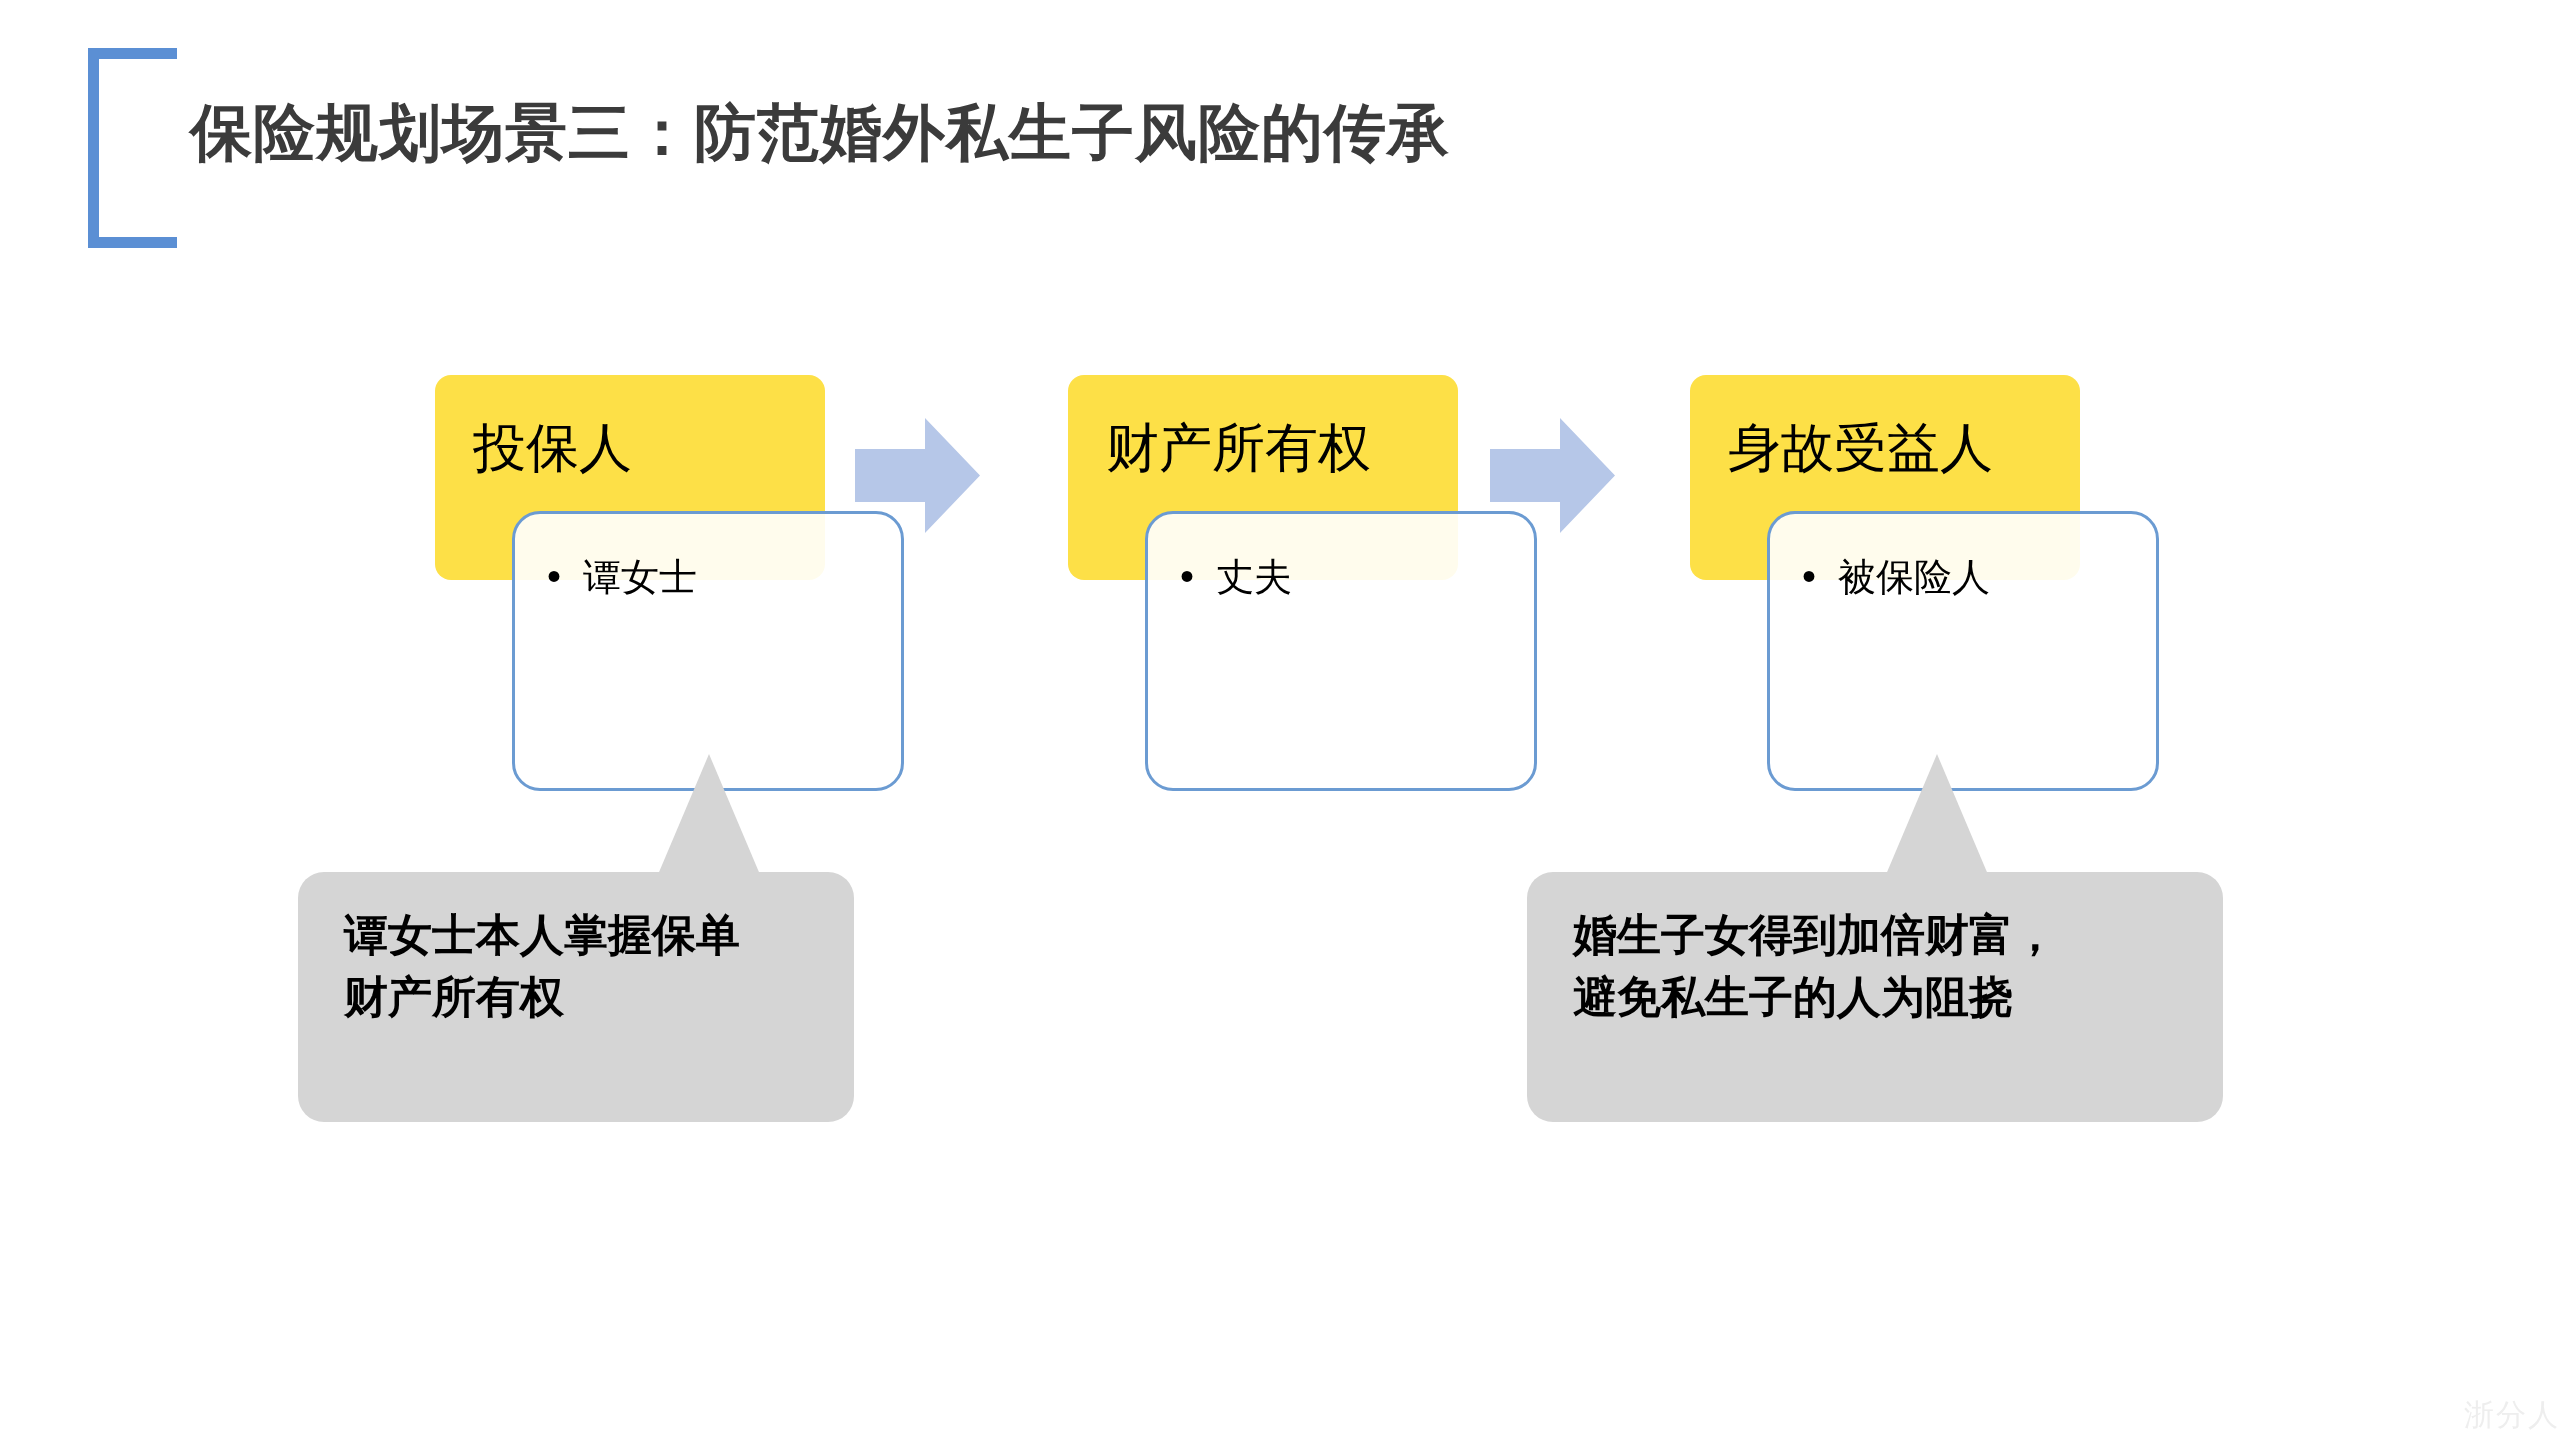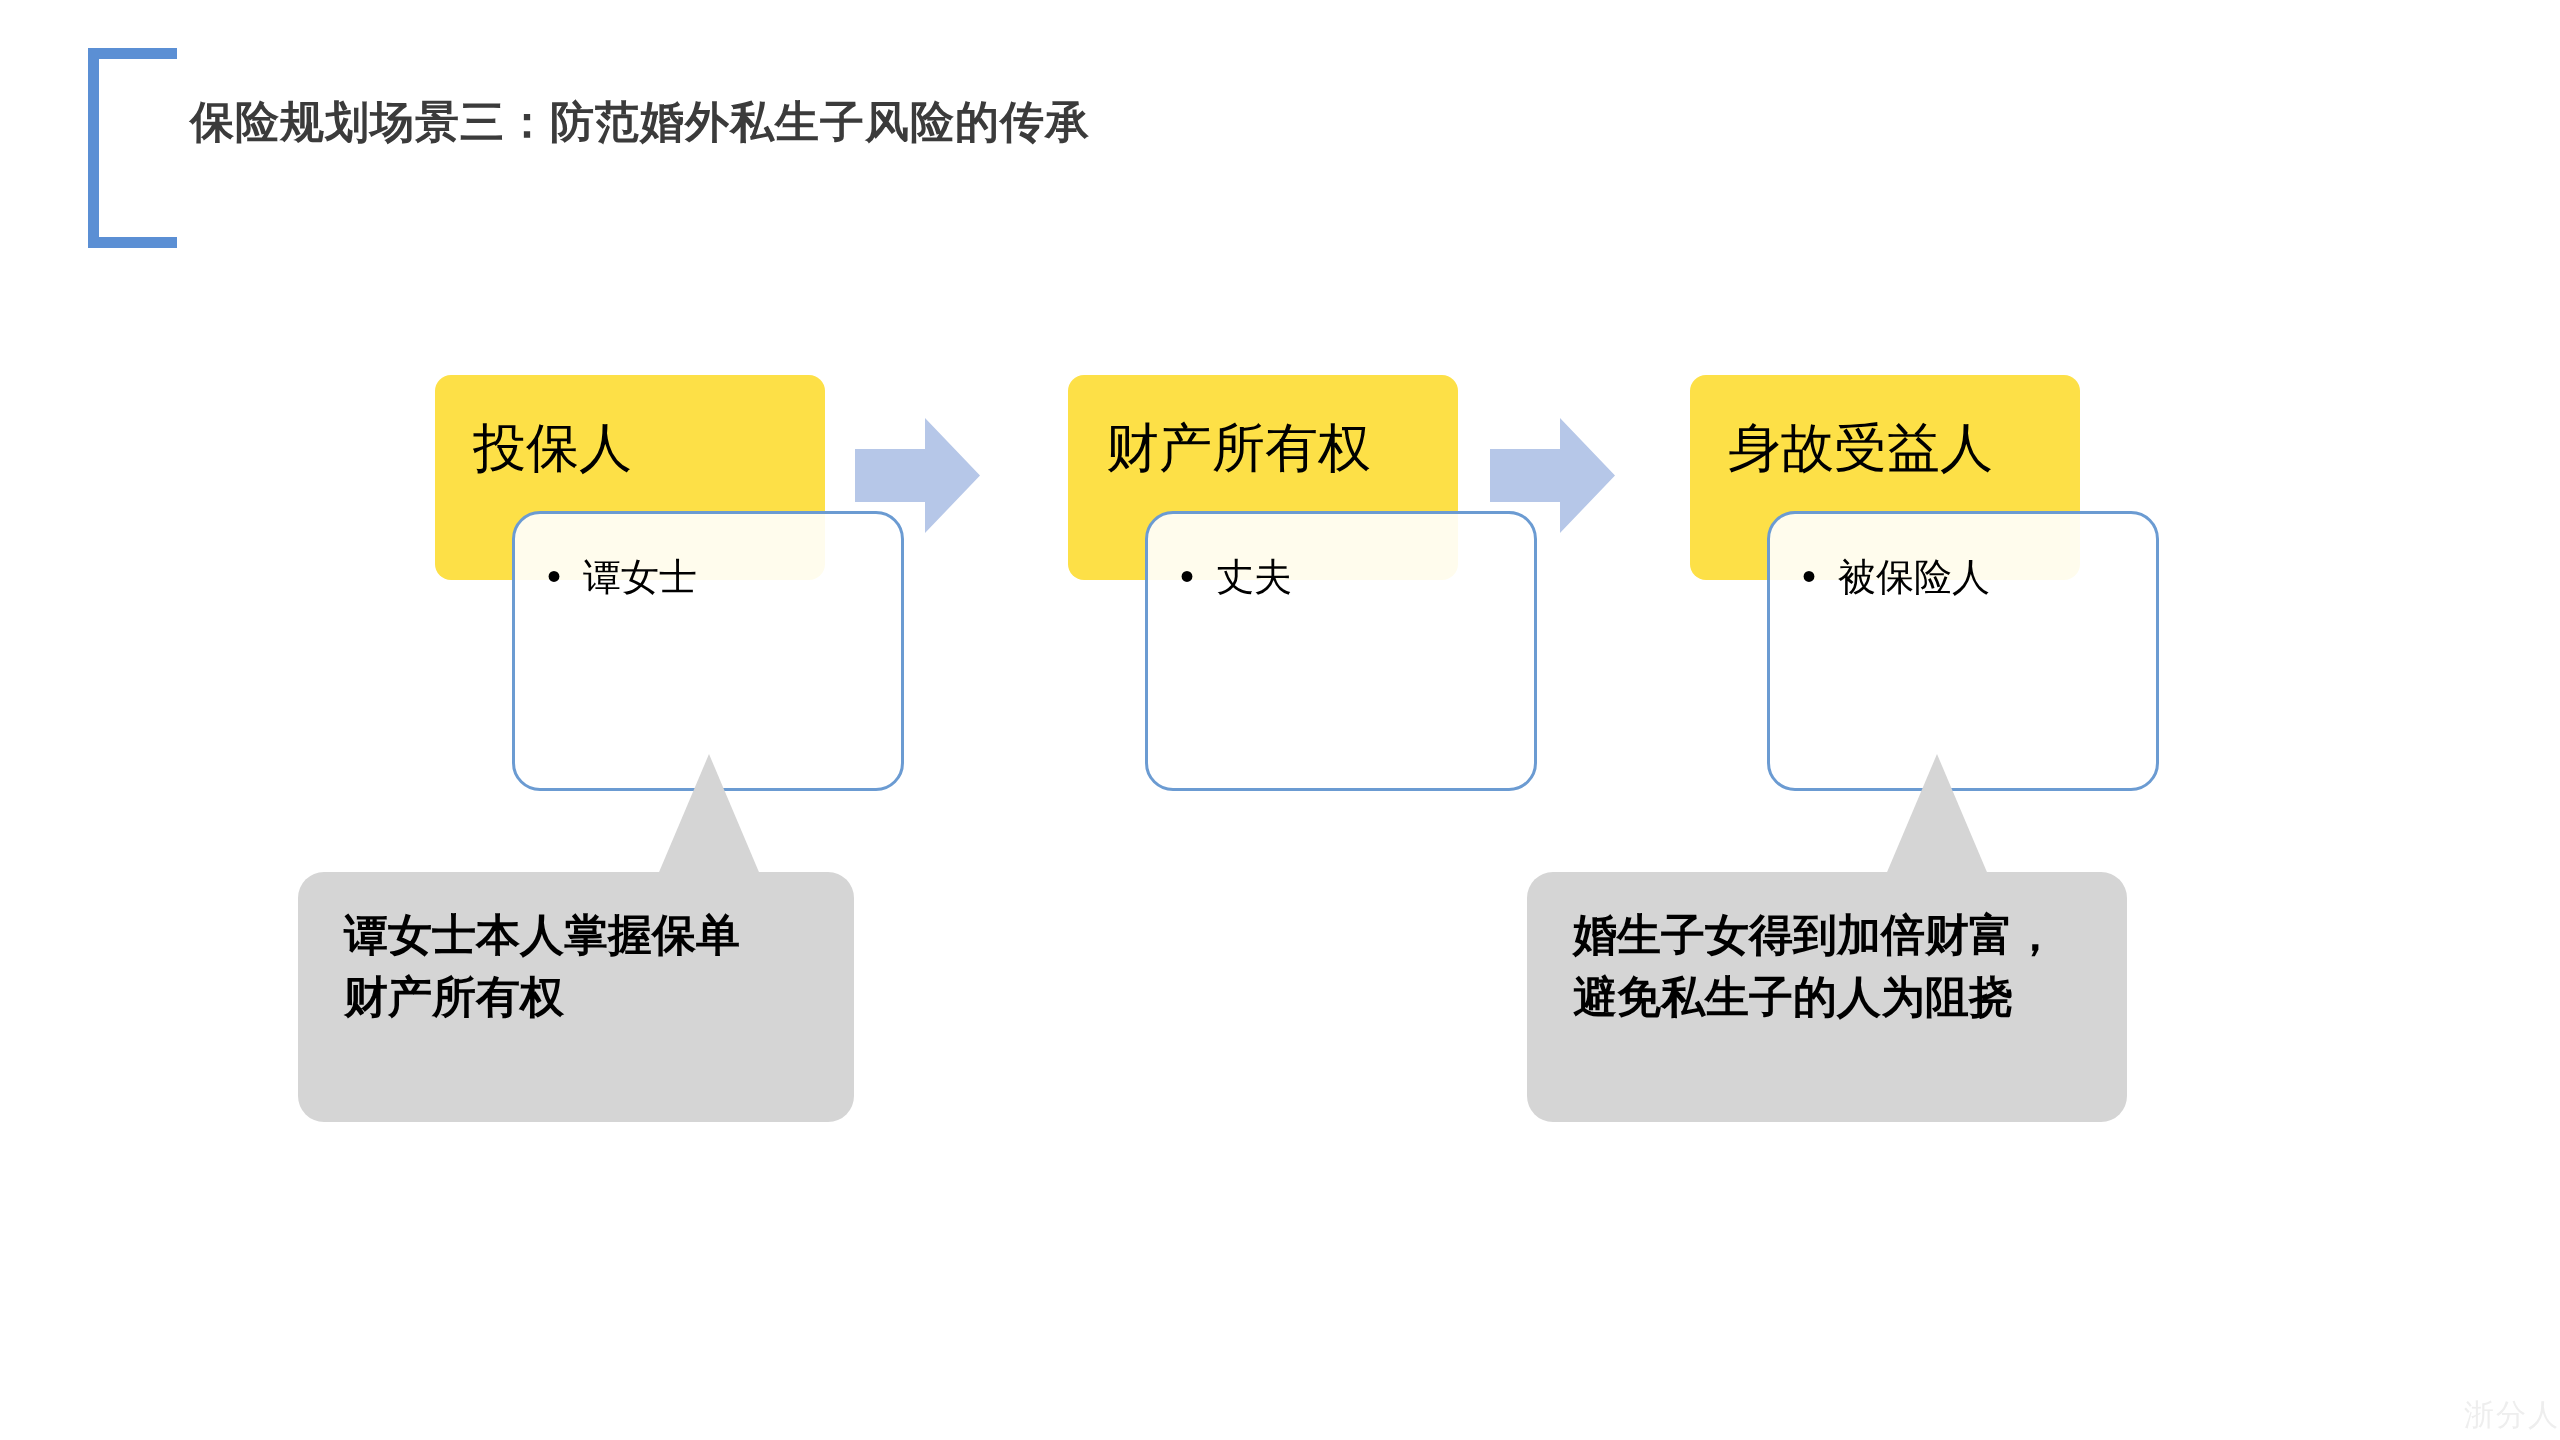--- a/index.html
+++ b/index.html
@@ -35,21 +35,21 @@
     height: 11px;
     background: #5b8fd4;
   }
   #title-bracket::before { top: -11px; }
   #title-bracket::after  { bottom: -11px; }
 
   #page-title {
     position: absolute;
     left: 190px;
     top: 97px;
-    font-size: 44px;
+    font-size: 62px;
     font-weight: bold;
     color: #3b3b3b;
     letter-spacing: 1px;
     white-space: nowrap;
     line-height: 1.15;
   }
 
   
   .flow-col {
     position: absolute;
@@ -145,21 +145,21 @@
     color: #000000;
     line-height: 1.42;
     white-space: pre-line;
   }
 
   #callout-0 { left: 298px; top: 872px; }
   #callout-0 .callout-body { width: 556px; height: 250px; }
   #callout-0 .callout-tail { left: 356px; }
 
   #callout-1 { left: 1527px; top: 872px; }
-  #callout-1 .callout-body { width: 600px; height: 250px; }
+  #callout-1 .callout-body { width: 696px; height: 250px; }
   #callout-1 .callout-tail { left: 355px; }
 
   
   #watermark {
     position: absolute;
     right: 0px;
     bottom: 4px;
     font-size: 30px;
     color: #eeeeee;
     letter-spacing: 2px;

